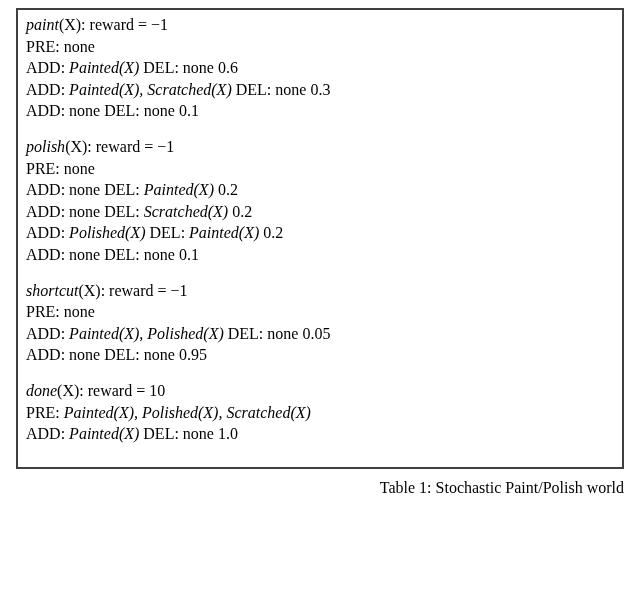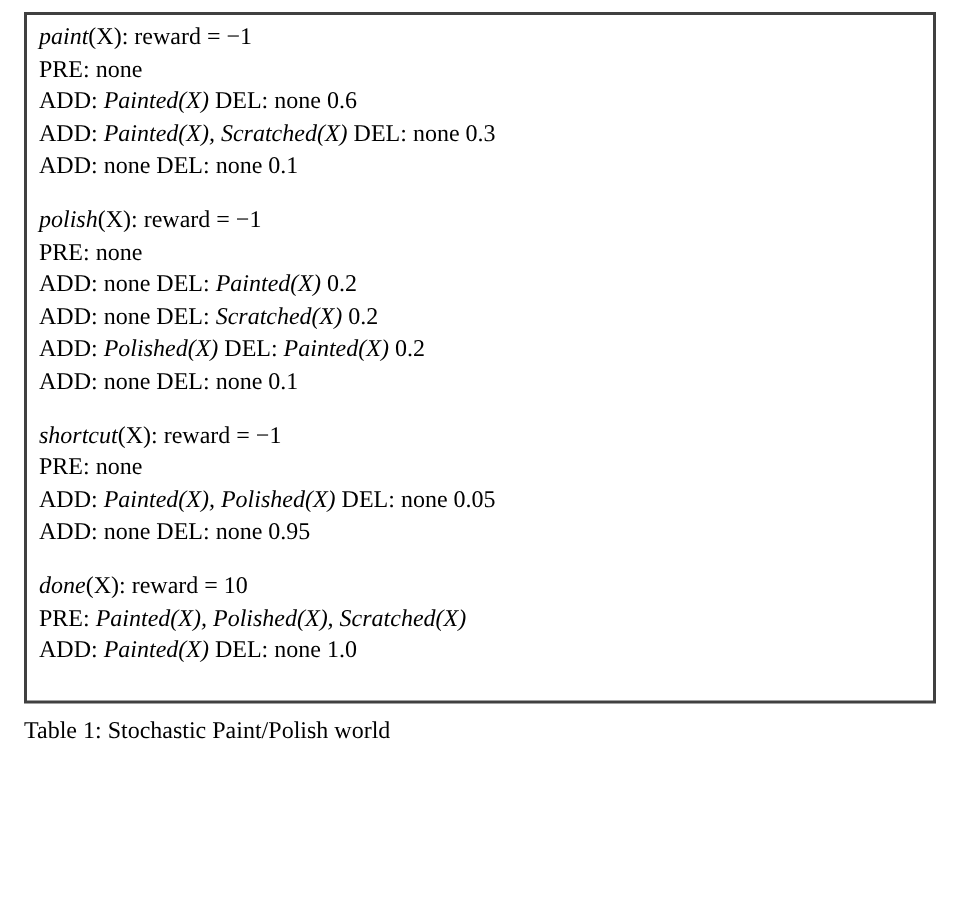--- a/index.html
+++ b/index.html
@@ -22,21 +22,21 @@
     padding: 4px 8px 6px 8px;
     line-height: 1.35;
   }
   .block {
     margin-bottom: 14px;
   }
   .block:last-child {
     margin-bottom: 16px;
   }
   .caption {
-    text-align: left;
+    text-align: right;
     margin-top: 10px;
     font-size: 16px;
   }
   .b { font-weight: normal; }
   .i { font-style: italic; }
   .row { white-space: normal; }
 </style>
 </head>
 <body>
 

